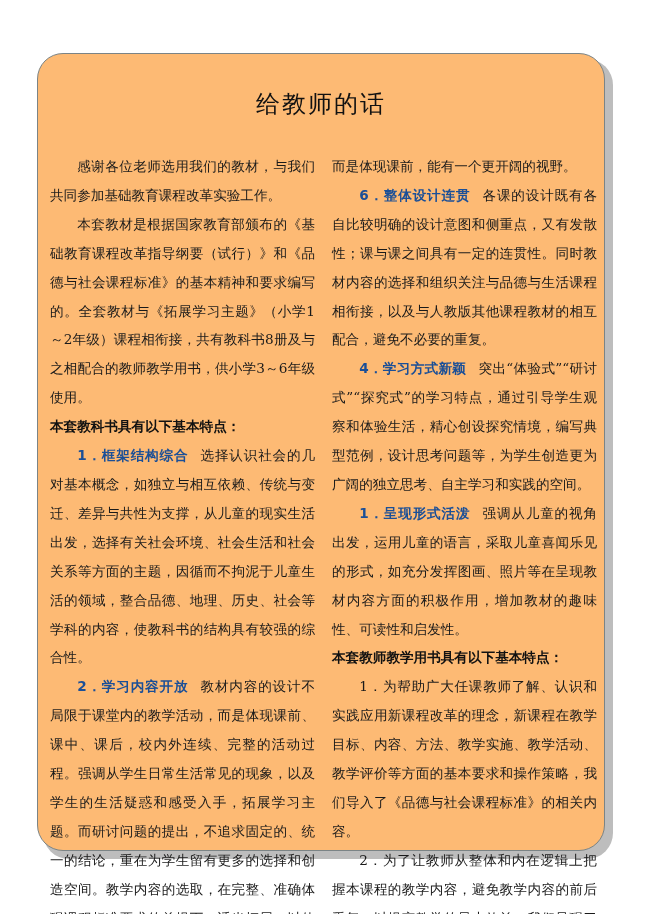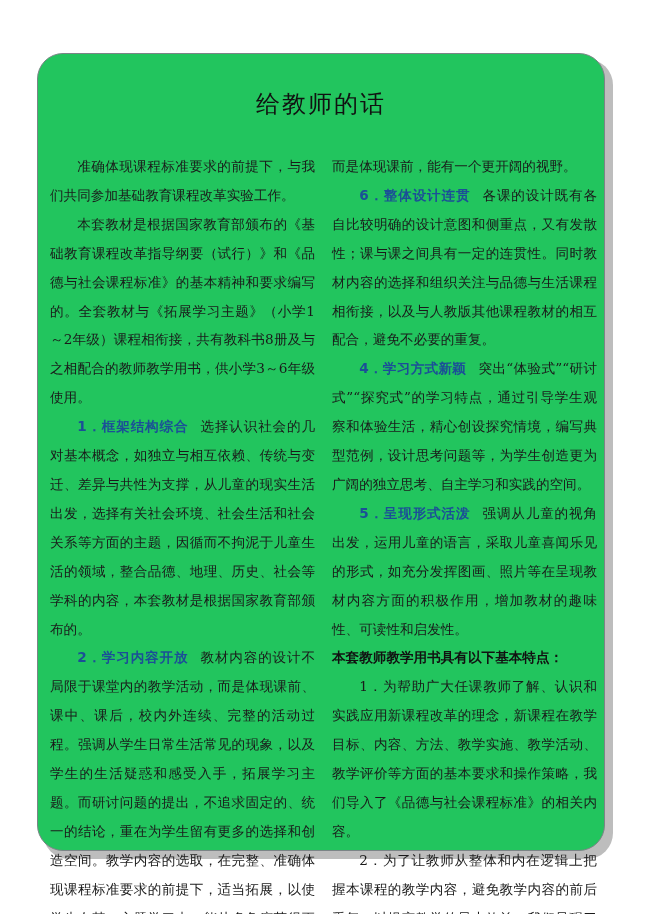--- a/index.html
+++ b/index.html
@@ -6,21 +6,21 @@
     body {
       width: 650px; height: 914px; background: #ffffff; position: relative; overflow: hidden;
       font-family: "DejaVu Serif", "Liberation Serif", serif;
     }
     .shadow {
       position: absolute; left: 43px; top: 59px; width: 570px; height: 800px;
       background: #bdbdbd; border-radius: 26px;
     }
     .card {
       position: absolute; left: 37px; top: 53px; width: 568px; height: 798px;
-      background: #22c55e; border: 1px solid #7b8486; border-radius: 26px;
+      background: #fdba74; border: 1px solid #7b8486; border-radius: 26px;
       box-sizing: border-box;
     }
     .title {
       position: absolute; left: 0; right: 0; top: 34px; text-align: center;
       font-size: 24px; color: #111; letter-spacing: 2px;
       font-family: "DejaVu Sans", "Liberation Sans", sans-serif;
     }
     .col {
       position: absolute; top: 98px; font-size: 13.6px; line-height: 28.9px; color: #1a1a1a;
     }
@@ -38,28 +38,29 @@
     }
   </style>
 </head>
 <body>
 
 <div class="shadow"></div>
 <div class="card">
   <div class="title">给教师的话</div>
 
   <div class="col left">
-    <p class="p indent">准确体现课程标准要求的前提下，与我们共同参加基础教育课程改革实验工作。</p>
+    <p class="p indent">感谢各位老师选用我们的教材，与我们共同参加基础教育课程改革实验工作。</p>
     <p class="p indent">本套教材是根据国家教育部颁布的《基础教育课程改革指导纲要（试行）》和《品德与社会课程标准》的基本精神和要求编写的。全套教材与《拓展学习主题》（小学1～2年级）课程相衔接，共有教科书8册及与之相配合的教师教学用书，供小学3～6年级使用。</p>
-    <p class="p indent"><span class="blue">1．框架结构综合</span><span>选择认识社会的几对基本概念，如独立与相互依赖、传统与变迁、差异与共性为支撑，从儿童的现实生活出发，选择有关社会环境、社会生活和社会关系等方面的主题，因循而不拘泥于儿童生活的领域，整合品德、地理、历史、社会等学科的内容，本套教材是根据国家教育部颁布的。</span></p>
+    <p class="p sec-head">本套教科书具有以下基本特点：</p>
+    <p class="p indent"><span class="blue">1．框架结构综合</span><span>选择认识社会的几对基本概念，如独立与相互依赖、传统与变迁、差异与共性为支撑，从儿童的现实生活出发，选择有关社会环境、社会生活和社会关系等方面的主题，因循而不拘泥于儿童生活的领域，整合品德、地理、历史、社会等学科的内容，使教科书的结构具有较强的综合性。</span></p>
     <p class="p indent"><span class="blue">2．学习内容开放</span><span>教材内容的设计不局限于课堂内的教学活动，而是体现课前、课中、课后，校内外连续、完整的活动过程。强调从学生日常生活常见的现象，以及学生的生活疑惑和感受入手，拓展学习主题。而研讨问题的提出，不追求固定的、统一的结论，重在为学生留有更多的选择和创造空间。教学内容的选取，在完整、准确体现课程标准要求的前提下，适当拓展，以使学生在某一主题学习中，能从多角度获得更深刻的生活和情感体验，或者在</span></p>
   </div>
 
   <div class="col right">
     <p class="p">而是体现课前，能有一个更开阔的视野。</p>
     <p class="p indent"><span class="blue">6．整体设计连贯</span><span>各课的设计既有各自比较明确的设计意图和侧重点，又有发散性；课与课之间具有一定的连贯性。同时教材内容的选择和组织关注与品德与生活课程相衔接，以及与人教版其他课程教材的相互配合，避免不必要的重复。</span></p>
     <p class="p indent"><span class="blue">4．学习方式新颖</span><span>突出“体验式”“研讨式”“探究式”的学习特点，通过引导学生观察和体验生活，精心创设探究情境，编写典型范例，设计思考问题等，为学生创造更为广阔的独立思考、自主学习和实践的空间。</span></p>
-    <p class="p indent"><span class="blue">5．呈现形式活泼</span><span>强调从儿童的视角出发，运用儿童的语言，采取儿童喜闻乐见的形式，如充分发挥图画、照片等在呈现教材内容方面的积极作用，增加教材的趣味性、可读性和启发性。</span></p>
+    <p class="p indent"><span class="blue">1．呈现形式活泼</span><span>强调从儿童的视角出发，运用儿童的语言，采取儿童喜闻乐见的形式，如充分发挥图画、照片等在呈现教材内容方面的积极作用，增加教材的趣味性、可读性和启发性。</span></p>
     <p class="p sec-head">本套教师教学用书具有以下基本特点：</p>
     <p class="p indent">1．为帮助广大任课教师了解、认识和实践应用新课程改革的理念，新课程在教学目标、内容、方法、教学实施、教学活动、教学评价等方面的基本要求和操作策略，我们导入了《品德与社会课程标准》的相关内容。</p>
     <p class="p indent">2．为了让教师从整体和内在逻辑上把握本课程的教学内容，避免教学内容的前后重复，以提高教学的最大效益。我们呈现了五年级的课题。</p>
   </div>
 </div>
 
 </body></html>

